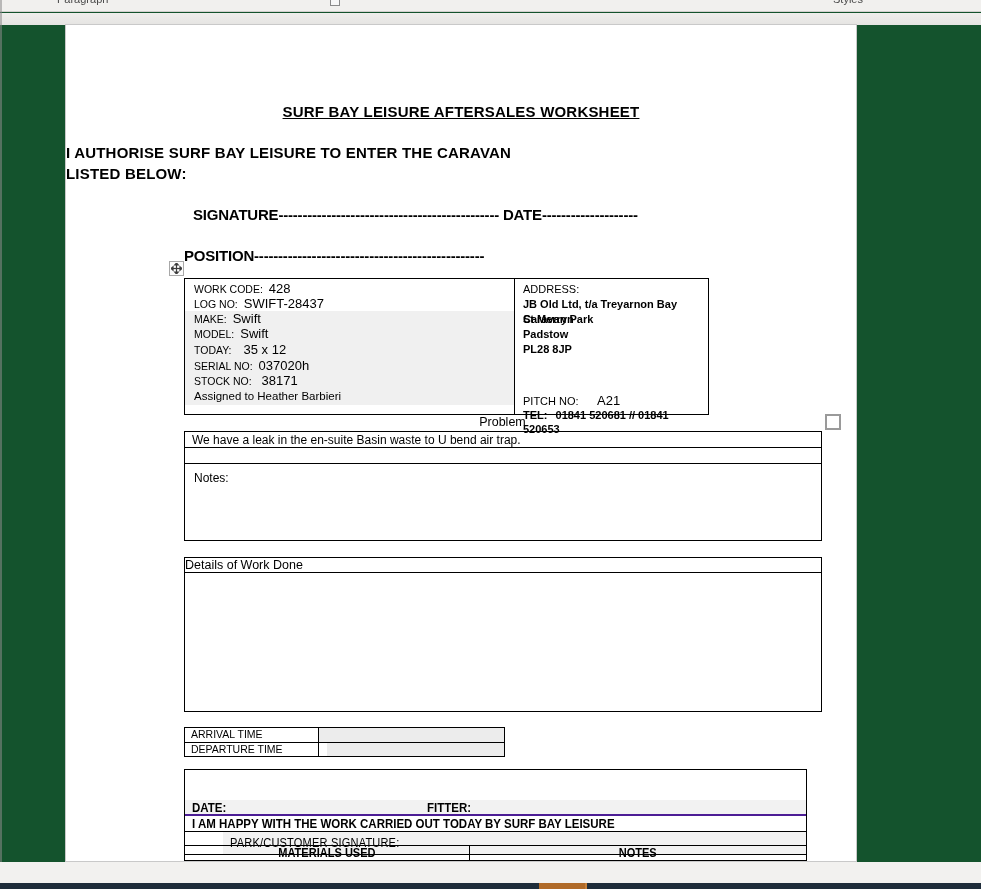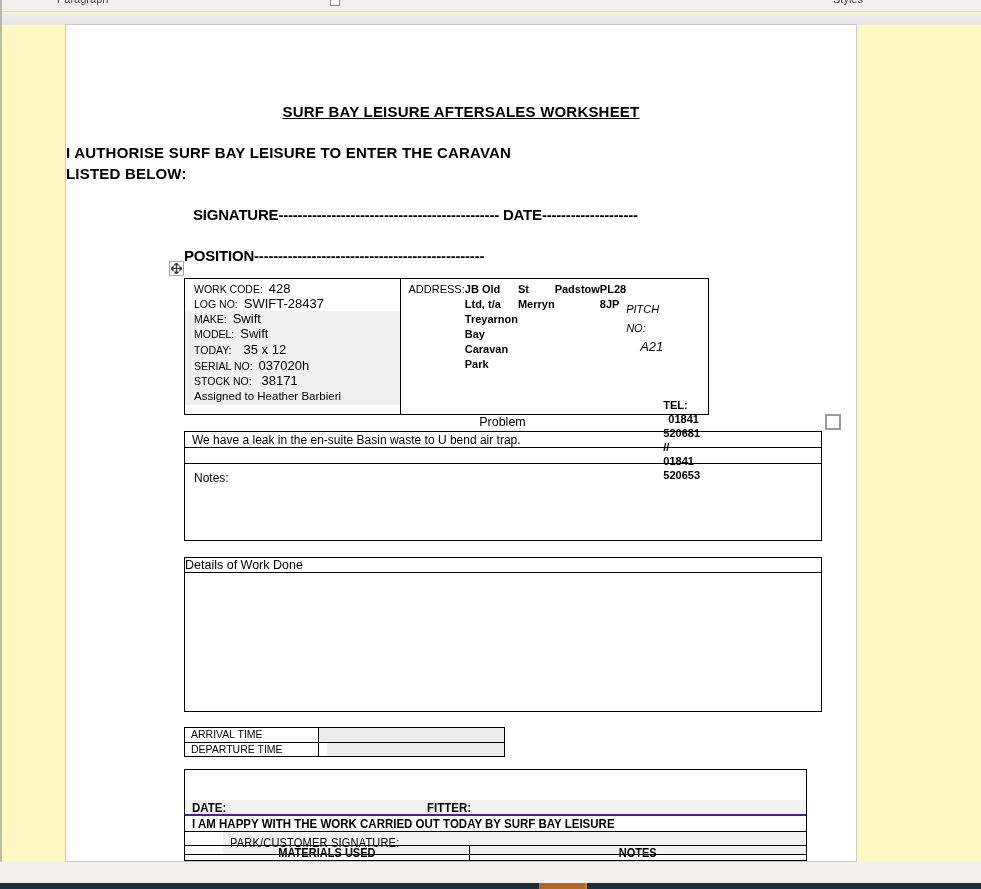--- a/index.html
+++ b/index.html
@@ -1,19 +1,19 @@
 <!DOCTYPE html>
 <html><head>
 <meta charset="utf-8">
 <style>
   * { margin:0; padding:0; box-sizing:border-box; }
   html,body { width:981px; height:889px; overflow:hidden; }
   body { font-family:"Liberation Sans", sans-serif; background:#e5e4e2; position:relative; }
 
-  .screen { position:absolute; inset:0; width:981px; height:889px; background:#fef9c3; }
+  .screen { position:absolute; inset:0; width:981px; height:889px; background:#14532d; }
 
   
   .ribbon { position:absolute; left:0; top:0; width:981px; height:12px;
             background:#f1f0ee; border-bottom:1px solid #d2d0ce; overflow:hidden; }
   .ribbon .grp-label { position:absolute; top:-7px; font-size:11px; color:#4a4a4a; }
   .launcher { position:absolute; top:-4px; left:330px; width:10px; height:10px;
               border:1px solid #8a8a8a; background:#f7f7f7; }
   .fade { position:absolute; left:0; top:13px; width:981px; height:12px;
           background:linear-gradient(#efeeec,#e5e4e2); }
   .left-edge { position:absolute; left:0; top:0; width:2px; height:883px; background:#8b8b8b; opacity:.55; }
@@ -29,29 +29,29 @@
   .sigline { font-size:15px; font-weight:bold; white-space:pre; letter-spacing:-.2px; }
 
   
   .move-handle { left:103px; top:236px; width:15px; height:15px; border:1px solid #a8a8a8;
                  background:#fbfbfb; display:flex; align-items:center; justify-content:center; }
   .resize-handle { left:759px; top:389px; width:16px; height:16px; border:2px solid #9a9a9a; background:#fff; }
 
   
   .info-table { left:118px; top:253px; width:525px; height:137px; border:1px solid #000; display:flex; }
   .info-left  { width:330px; border-right:1px solid #000; padding:2px 0 0 0; }
-  .info-right { flex:1; padding:3px 8px 2px 8px; display:flex; }
+  .info-right { flex:1; padding:3px 8px 2px 8px; display:flex; flex-direction:column; }
   .frow { display:flex; align-items:baseline; padding:0 0 0 9px; height:15px; line-height:15px; }
   .frow .lbl { font-size:10.5px; }
   .frow .val { font-size:13px; margin-left:6px; }
   .shaded { background:#f0f0f0; }
   .assigned { font-size:11.5px; padding:2px 0 3px 9px; }
   .addr-lbl { font-size:11px; height:15px; line-height:15px; }
   .addr-line { font-size:11px; font-weight:bold; height:15px; line-height:15px; }
-  .pitch { margin-top:17px; height:17px; line-height:17px;font-style:italic; }
+  .pitch { margin-top:34px; height:17px; line-height:17px; }
   .pitch .lbl { font-size:11px; }
   .pitch .val { font-size:13px; margin-left:14px; }
   .telrow { margin-top:auto; font-size:11px; font-weight:bold; height:14px; line-height:14px; }
 
   
   .problem-header { left:118px; top:389px; width:637px; height:17px; text-align:center;
                     font-size:12.5px; line-height:17px; }
   .problem-box { left:118px; top:406px; width:638px; border:1px solid #000; }
   .p-row1 { height:16px; border-bottom:1px solid #000; font-size:12px; line-height:16px; padding-left:7px; }
   .p-row2 { height:16px; border-bottom:1px solid #000; }

